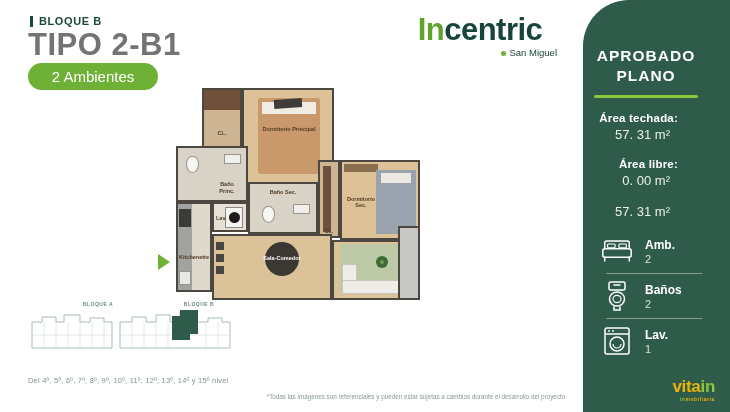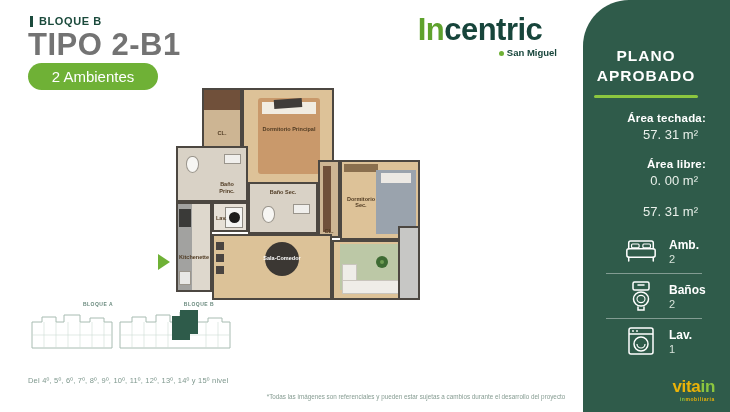--- a/index.html
+++ b/index.html
@@ -13,35 +13,35 @@
   .type-title{position:absolute;left:28px;top:27px;font-size:31px;font-weight:800;
     color:#737373;letter-spacing:.5px;}
   .badge{position:absolute;left:28px;top:63px;width:130px;height:27px;background:#6fb136;
     border-radius:14px;color:#fff;font-size:15px;display:flex;align-items:center;justify-content:center;}
 
   
   .brand{position:absolute;left:397px;top:14px;width:166px;text-align:center;}
   .brand-main{font-size:31px;font-weight:800;letter-spacing:-.5px;line-height:1;}
   .brand-main .g{color:#5fa22d;}
   .brand-main .d{color:#17453b;}
-  .brand-sub{text-align:right;padding-right:6px;font-size:9.5px;font-weight:bold;color:#17453b;margin-top:2px;}
+  .brand-sub{text-align:right;padding-right:6px;font-size:9.5px;font-weight:normal;color:#17453b;margin-top:2px;}
   .dot{display:inline-block;width:5px;height:5px;border-radius:50%;background:#6fb136;margin-right:3px;vertical-align:middle;}
 
   
   .sidebar{position:absolute;left:583px;top:0;width:147px;height:412px;background:#2f5b4a;
     border-top-left-radius:46px;color:#fff;}
   .plano{width:126px;margin:46px 0 0 0;text-align:center;font-weight:800;font-size:15.5px;
     letter-spacing:1px;line-height:1.3;}
   .underline{width:104px;height:3px;background:#8cc63f;margin:9px 0 0 11px;border-radius:2px;}
   .stats{margin-top:14px;}
-  .stat{text-align:right;padding-right:24px;margin-bottom:16px;}
+  .stat{text-align:right;padding-right:52px;margin-bottom:16px;}
   .stat .lb{font-weight:800;font-size:11.5px;letter-spacing:.2px;}
   .stat .vl{font-size:13px;color:#e9f0ea;margin-top:3px;padding-right:8px;}
   .features{margin-top:9px;}
-  .frow{display:flex;align-items:center;padding-left:40px;height:32px;}
+  .frow{display:flex;align-items:center;padding-left:16px;height:32px;}
   .frow .ic{width:36px;display:flex;justify-content:center;}
   .frow .tx{margin-left:10px;}
   .frow .fl{font-weight:800;font-size:12px;}
   .frow .fv{font-size:11px;color:#d8e4db;margin-top:1px;}
   .fdiv{width:96px;height:1px;background:rgba(255,255,255,.4);margin:6px 0 6px 23px;}
   .vitain{position:absolute;right:15px;bottom:10px;text-align:right;line-height:1;}
   .vitain .big{font-size:17px;font-weight:800;letter-spacing:-.3px;}
   .vitain .w{color:#eab308;} .vitain .g{color:#8cc63f;}
   .vitain .tag{font-size:5px;letter-spacing:.6px;margin-top:2px;font-weight:bold;}
 
@@ -174,22 +174,22 @@
       <div class="chaise"></div>
       <div class="sofa"></div>
       <div class="plant"></div>
     </div>
     <div class="rm strip"></div>
     <div class="arrow"></div>
   </div>
 
   <div class="sidebar">
     <div class="plano">
+      <div>APROBADO</div>
       <div>PLANO</div>
-      <div>APROBADO</div>
     </div>
     <div class="underline"></div>
 
     <div class="stats">
       <div class="stat">
         <div class="lb">Área techada:</div>
         <div class="vl">57. 31 m²</div>
       </div>
       <div class="stat">
         <div class="lb">Área libre:</div>

